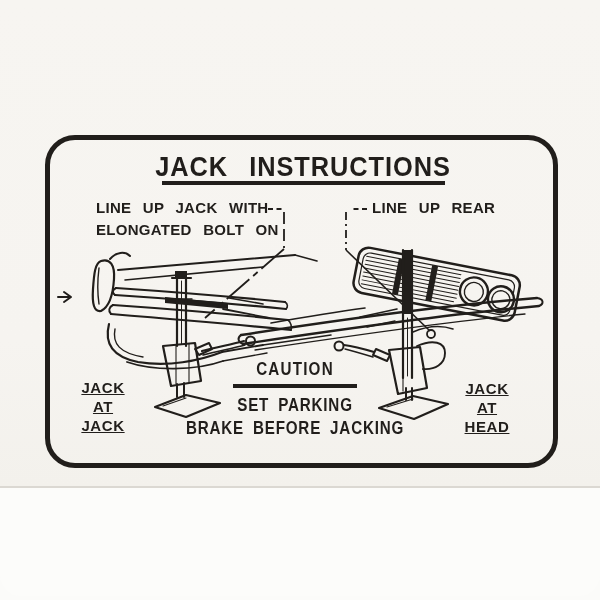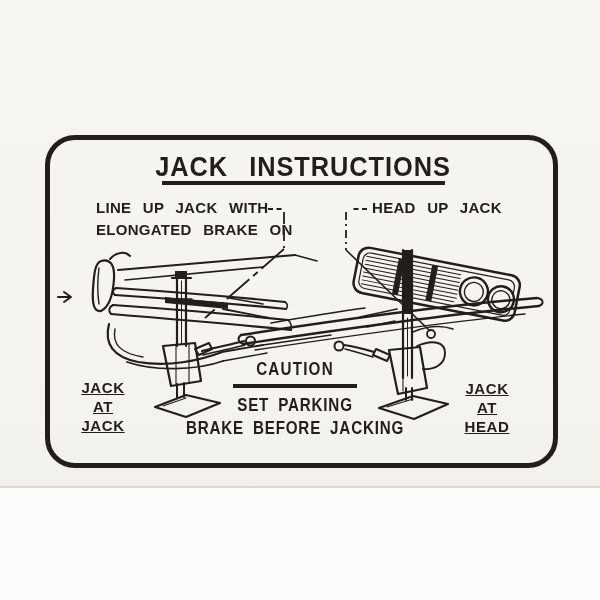--- a/index.html
+++ b/index.html
@@ -58,25 +58,25 @@
 
 <div class="photo">
   <div class="paper"></div>
   <div class="plate"></div>
 
   <div class="txt title">JACK INSTRUCTIONS</div>
   <div class="title-rule"></div>
 
   <div class="txt instr instr-left">
     <div>LINE UP JACK WITH</div>
-    <div>ELONGATED BRAKE ON</div>
+    <div>ELONGATED BOLT ON</div>
   </div>
 
   <div class="txt instr instr-right">
-    <div>HEAD UP JACK</div>
+    <div>LINE UP REAR</div>
   </div>
 
   <svg class="art art-left" width="300" height="180" viewBox="0 0 300 180" fill="none" stroke="#211e1b" stroke-linecap="round" stroke-linejoin="round">
 
     <g>
       <path d="M3,49 h11" stroke-width="2"></path>
       <path d="M9,44 l7,5 -7,5" stroke-width="2"></path>
     </g>
 
     <path d="M46,13 C55,10 60,17 59,31 C58,47 54,59 46,63 C39,64 37,56 38,41 C39,26 40,15 46,13 Z" stroke-width="2.2"></path>

